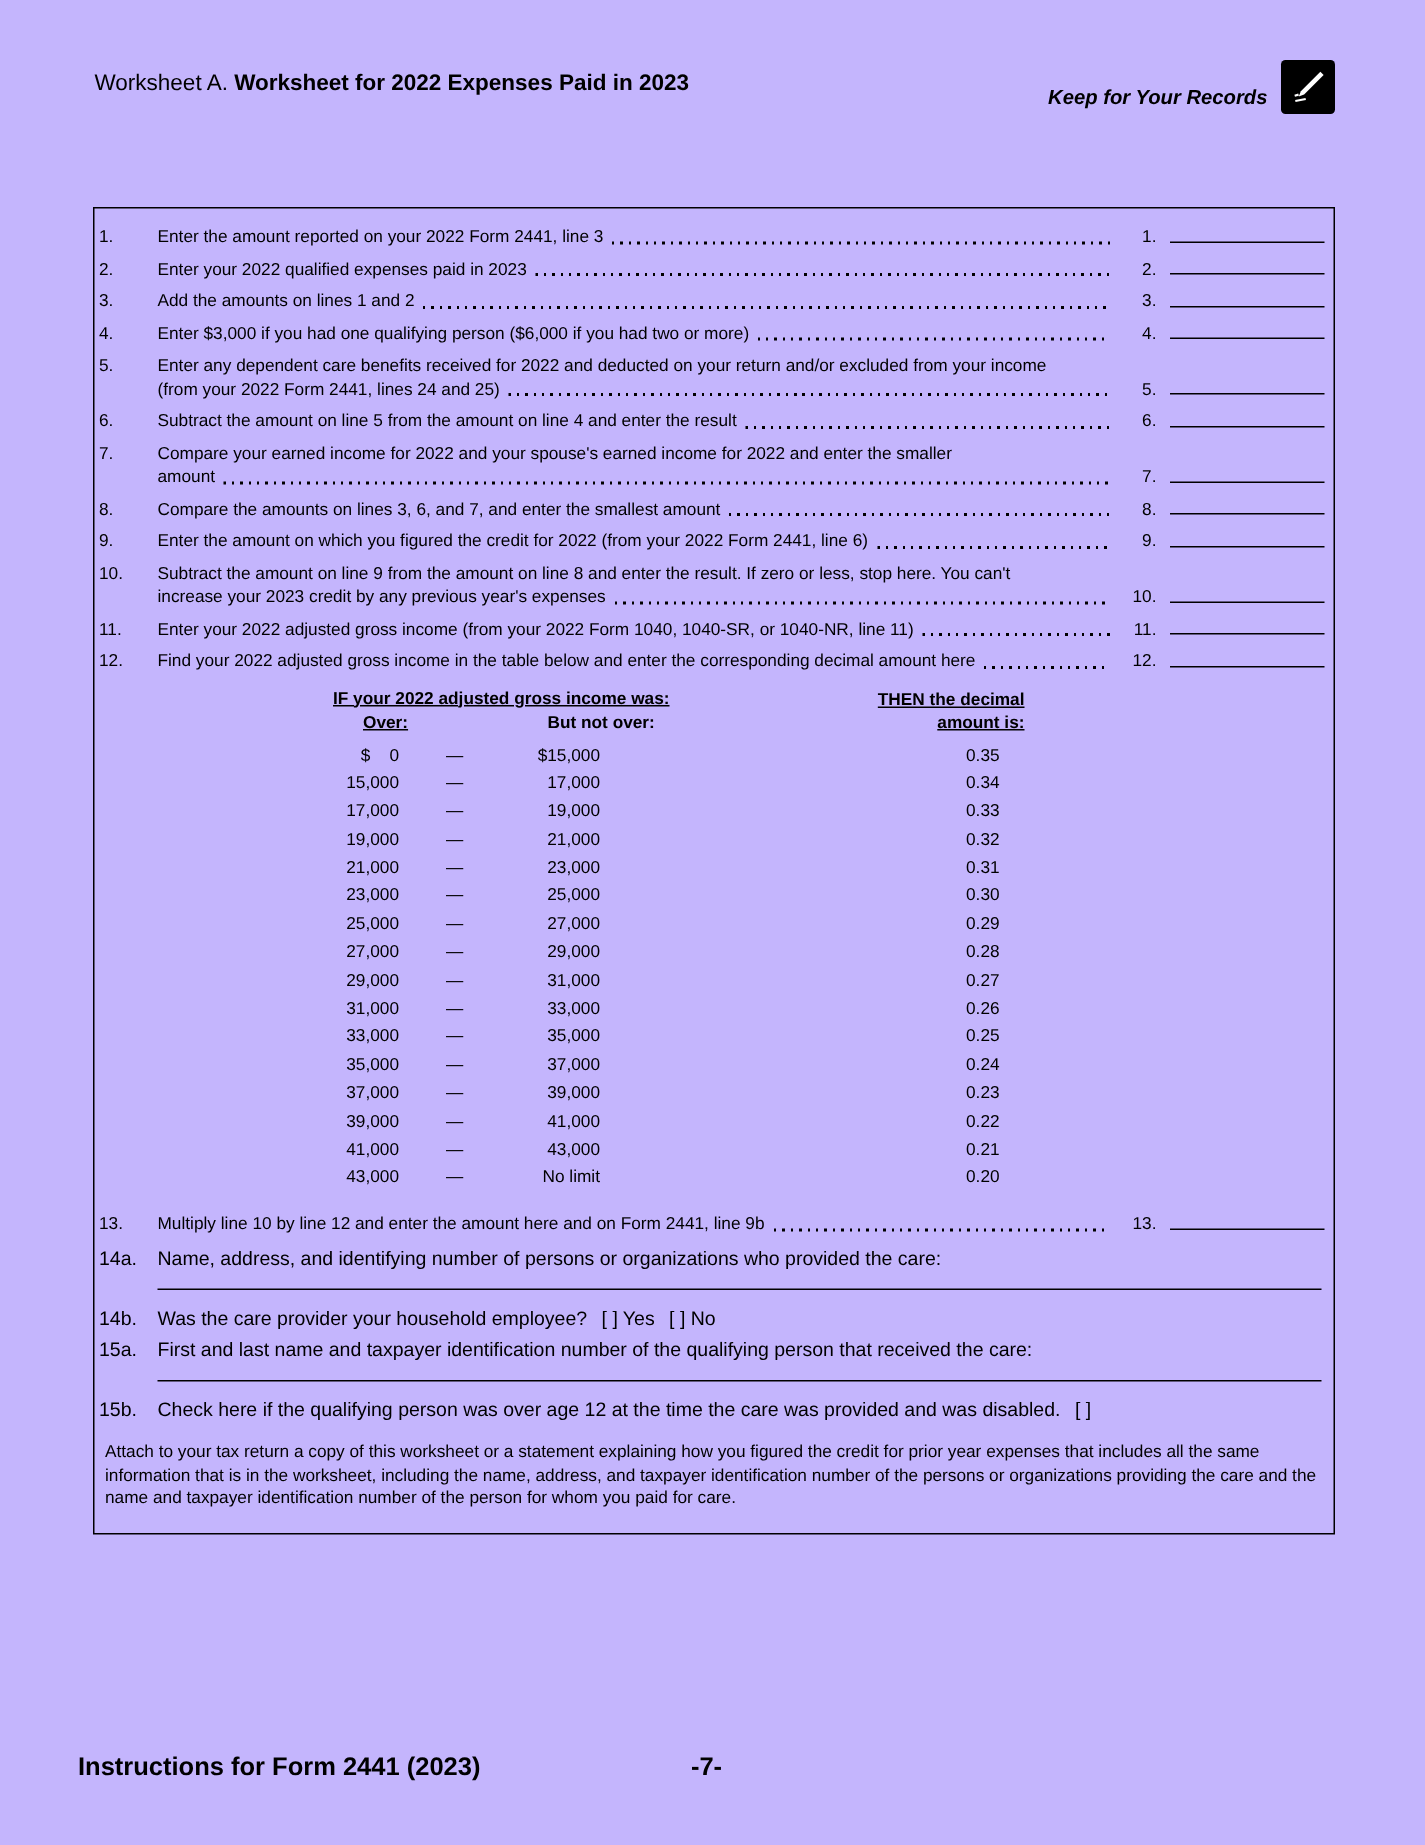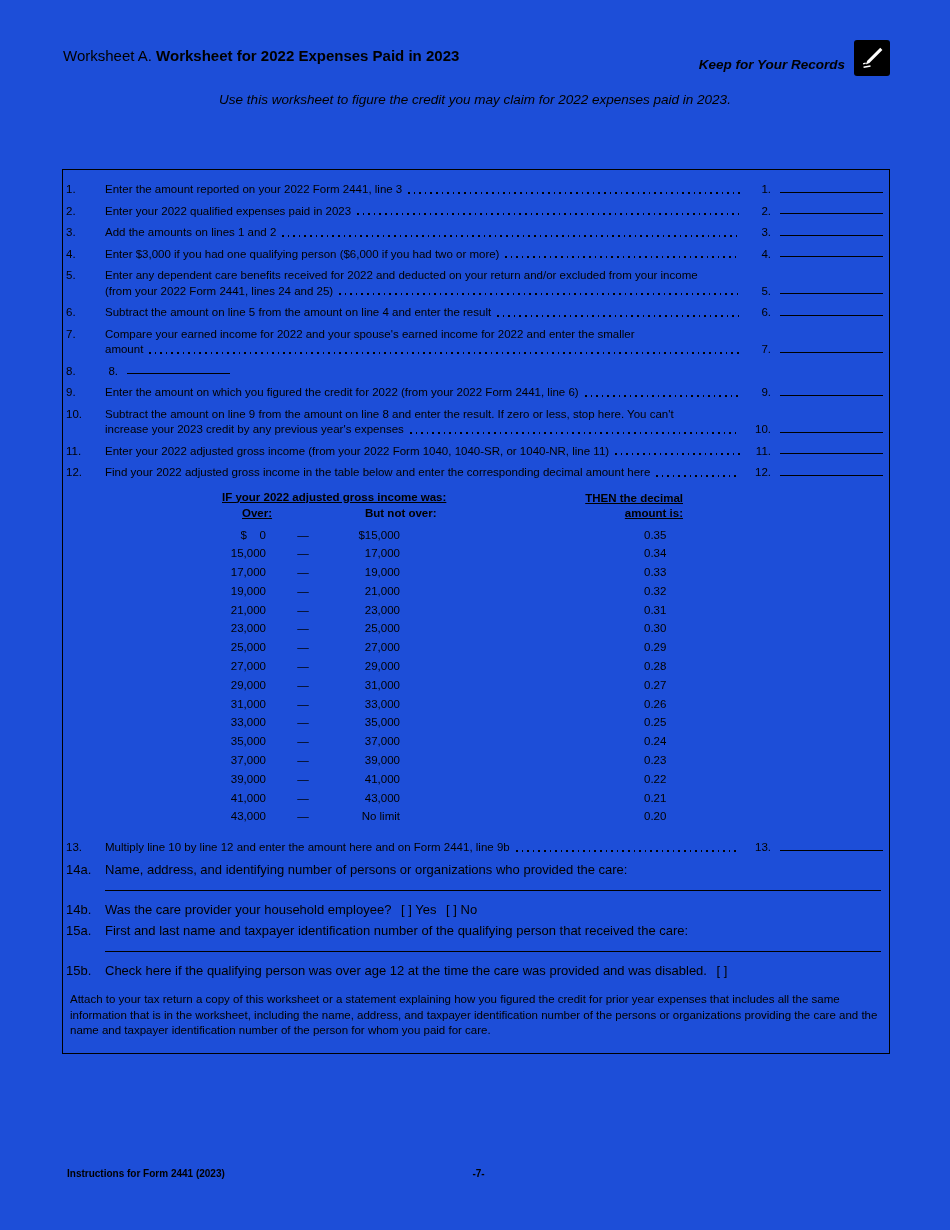--- a/index.html
+++ b/index.html
@@ -1,17 +1,17 @@
 <!DOCTYPE html>
 <html><head>
 <meta charset="utf-8">
 <style>
   * { box-sizing: border-box; }
   body { margin:0; background:#fff; }
-  .page { position:relative; width:950px; height:1230px; background:#1d4ed8;
+  .page { position:relative; width:950px; height:1230px; background:#c4b5fd;
           font-family:"Liberation Sans","DejaVu Sans",sans-serif; color:#000; overflow:hidden; }
 
   .header { display:flex; justify-content:space-between; align-items:flex-start;
             margin:0 60px 0 63px; padding-top:40px; }
   .header-left { font-size:15px; padding-top:7px; }
   .header-left .bold { font-weight:bold; }
   .header-right { display:flex; align-items:flex-end; gap:9px; }
   .keep { font-style:italic; font-weight:bold; font-size:13.5px; padding-bottom:4px; }
   .pencil { width:36px; height:36px; background:#000; border-radius:3px;
             display:flex; align-items:center; justify-content:center; }
@@ -42,21 +42,21 @@
   .c2 { width:74px; text-align:center; }
   .c3 { width:60px; text-align:right; }
   .c4 { width:244px; }
   .c5 { width:60px; }
 
   .wrow { display:flex; font-size:13px; line-height:15.5px; margin-bottom:5px; }
   .entry-rule { border-bottom:1px solid #000; margin:13px 2px 11px 39px; height:0; }
   .opt { margin-left:6px; }
   .attach { font-size:11.5px; line-height:15.8px; margin:13px 4px 2px 4px; }
 
-  .footer { position:absolute; left:67px; right:60px; top:1168px; font-weight:bold; font-size:10px; }
+  .footer { position:absolute; left:52px; right:60px; top:1168px; font-weight:bold; font-size:17px; }
   .f-center { position:absolute; left:0; right:0; text-align:center; }
 </style>
 </head>
 <body>
 
 <div class="page">
 
   <div class="header">
     <div class="header-left">
       <span>Worksheet A.</span>
@@ -67,21 +67,20 @@
       <span class="pencil">
         <svg viewBox="0 0 24 24" width="26" height="26" aria-hidden="true">
           <path d="M19.6 2.6 L21.6 4.6 L9.6 16.6 L6.3 17.9 L7.6 14.6 Z" fill="#fff"></path>
           <path d="M4.2 20.6 L10.6 19.4" stroke="#fff" stroke-width="1.3" fill="none"></path>
           <path d="M3.8 17.4 L6.2 16.7" stroke="#fff" stroke-width="1.3" fill="none"></path>
         </svg>
       </span>
     </div>
   </div>
 
-  <div class="subtitle">Use this worksheet to figure the credit you may claim for 2022 expenses paid in 2023.</div>
 
   <div class="wbox">
 
     <div id="lines-top">
         <div class="wline">
     <span class="lnum">1.</span>
     <div class="content">
             <div class="tline tlast">
               <span class="txt">Enter the amount reported on your 2022 Form 2441, line 3</span>
               <span class="leader"></span>
@@ -153,20 +152,26 @@
             <div class="tline tlast">
               <span class="txt">amount</span>
               <span class="leader"></span>
             </div>
           </div>
     <span class="ref">7.</span>
     <span class="blank"></span>
   </div>
         <div class="wline">
     <span class="lnum">8.</span>
+    <div class="content">
+            <div class="tline tlast">
+              <span class="txt">Compare the amounts on lines 3, 6, and 7, and enter the smallest amount</span>
+              <span class="leader"></span>
+            </div>
+          </div>
     <span class="ref">8.</span>
     <span class="blank"></span>
   </div>
         <div class="wline">
     <span class="lnum">9.</span>
     <div class="content">
             <div class="tline tlast">
               <span class="txt">Enter the amount on which you figured the credit for 2022 (from your 2022 Form 2441, line 6)</span>
               <span class="leader"></span>
             </div>

